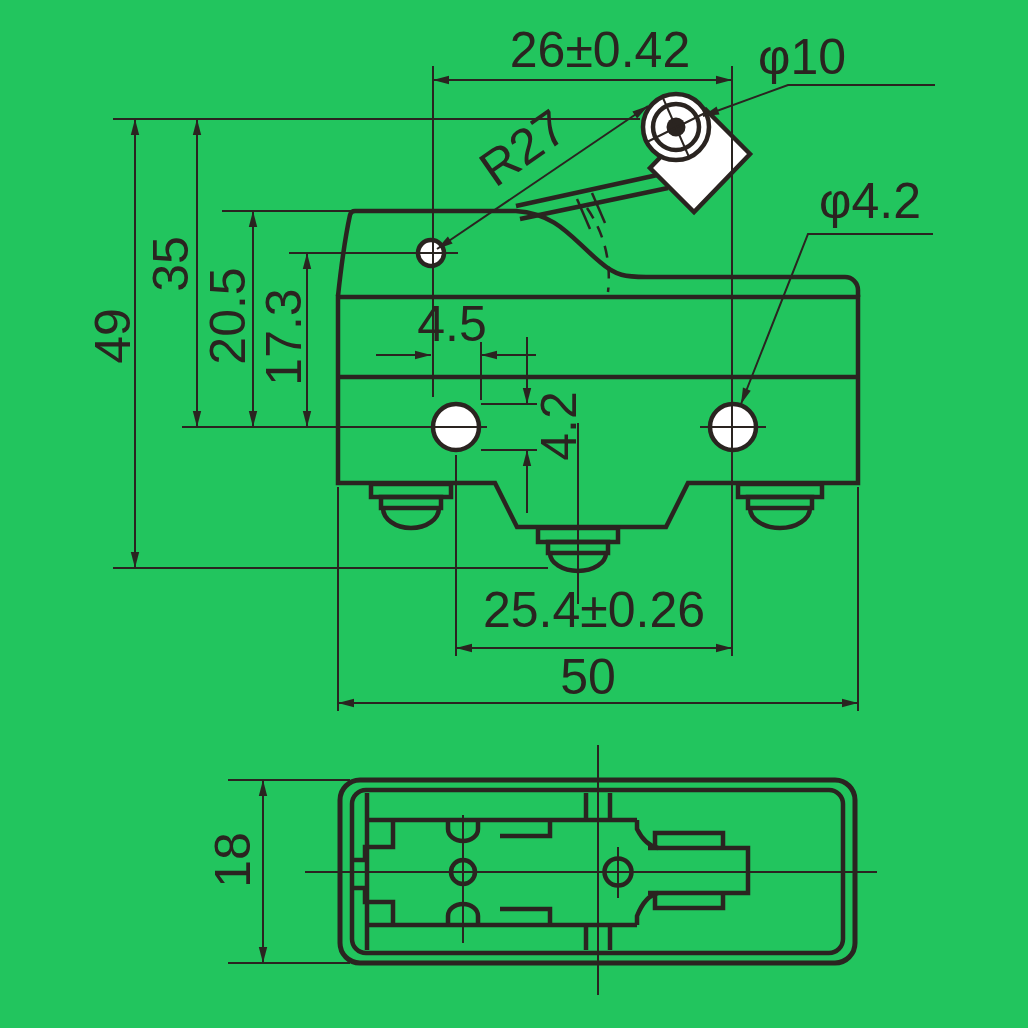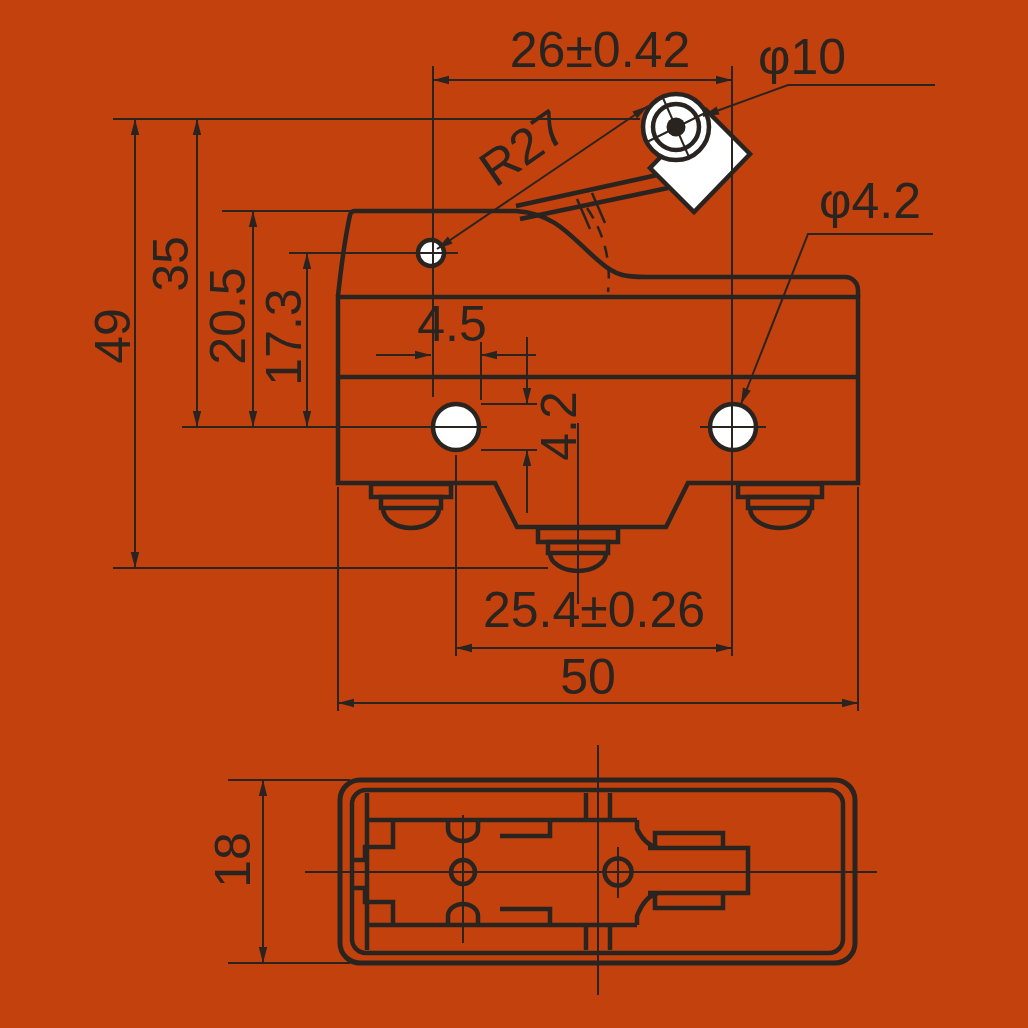--- a/index.html
+++ b/index.html
@@ -1,16 +1,16 @@
 <!DOCTYPE html>
 <html><head>
 <meta charset="utf-8">
 <style>
   html,body{margin:0;padding:0;background:#ffffff;}
-  .stage{position:relative;width:1028px;height:1028px;background:#c2410c;overflow:hidden;}
+  .stage{position:relative;width:1028px;height:1028px;background:#22c55e;overflow:hidden;}
   svg{display:block;}
   text{font-family:"Liberation Sans","DejaVu Sans",sans-serif;fill:#2a2420;}
   .dim-text{font-size:50px;}
   
   .obj{stroke:#2a2420;stroke-width:4.5;fill:none;stroke-linecap:butt;stroke-linejoin:miter;}
   .obj-thick{stroke:#2a2420;stroke-width:5;fill:none;}
   .obj-fill{stroke:#2a2420;stroke-width:4.5;fill:#ffffff;}
   
   .dim{stroke:#2a2420;stroke-width:2;fill:none;}
   .dim25{stroke:#2a2420;stroke-width:2.5;fill:none;}

